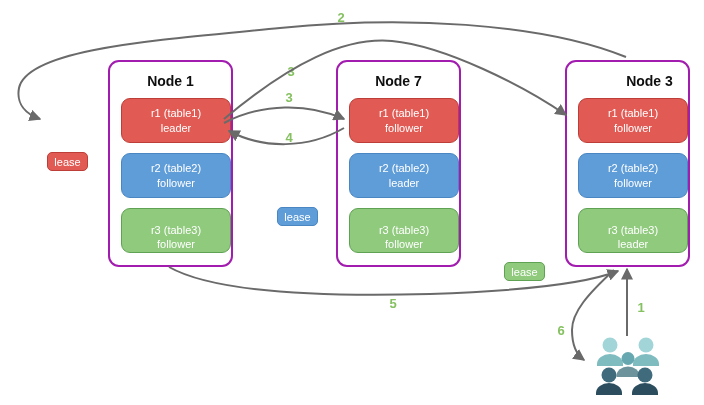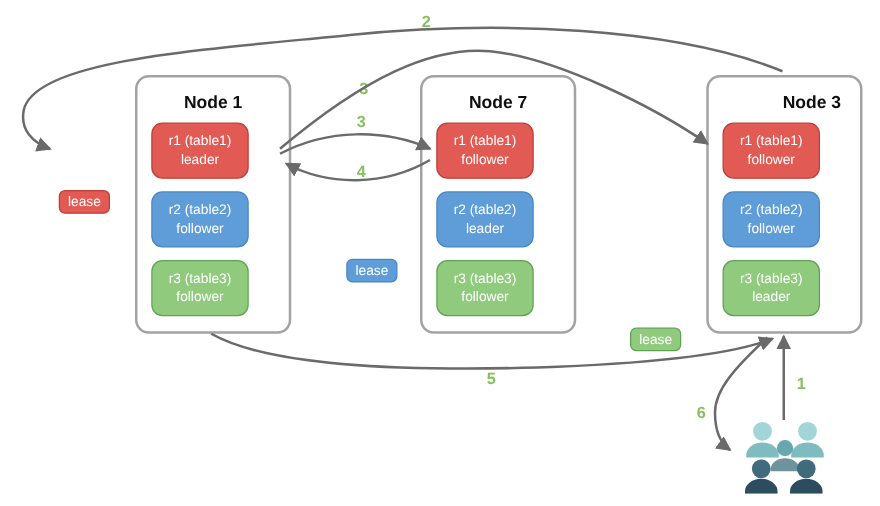--- a/index.html
+++ b/index.html
@@ -2,34 +2,34 @@
 <html><head>
 <meta charset="utf-8">
 <style>
   html,body{margin:0;padding:0;background:#ffffff;}
   #canvas{
     position:relative;width:704px;height:405px;overflow:hidden;
     font-family:"Liberation Sans", sans-serif;background:#ffffff;
   }
   .node{
     position:absolute;width:125px;height:207px;background:#ffffff;
-    border:2px solid #a3a3a3;border-radius:11px;box-sizing:border-box;
+    border:2px solid #a21caf;border-radius:11px;box-sizing:border-box;
   }
   .node-title{
     text-align:center;margin-top:11px;font-size:14px;font-weight:bold;color:#0f0f0f;
   }
   .replica{
-    position:absolute;left:11px;width:78px;height:45px;border-radius:9px;
+    position:absolute;left:11px;width:110px;height:45px;border-radius:9px;
     color:#ffffff;font-size:11px;line-height:1.32;text-align:center;
     display:flex;flex-direction:column;align-items:center;justify-content:center;
     box-sizing:border-box;
   }
   .replica.red{background:#e15b54;border:1.5px solid #bd3e38;}
   .replica.blue{background:#5f9dd9;border:1.5px solid #4a86c2;}
-  .replica.green{background:#8fca7d;border:1.5px solid #60a254;}
+  .replica.green{background:#8fca7d;border:1.5px solid #60a254;justify-content:flex-end;}
   .r-top{top:36px;} .r-mid{top:91px;} .r-bot{top:146px;}
   .lease{
     position:absolute;width:41px;height:19px;border-radius:5px;color:#ffffff;
     font-size:11px;display:flex;align-items:center;justify-content:center;
     box-sizing:border-box;
     margin-top:40px;
   }
   .lease.red{background:#e15b54;border:1.5px solid #bd3e38;left:47px;top:112px;}
   .lease.blue{background:#5f9dd9;border:1.5px solid #4a86c2;left:277px;top:167px;}
   .lease.green{background:#8fca7d;border:1.5px solid #60a254;left:504px;top:222px;}

